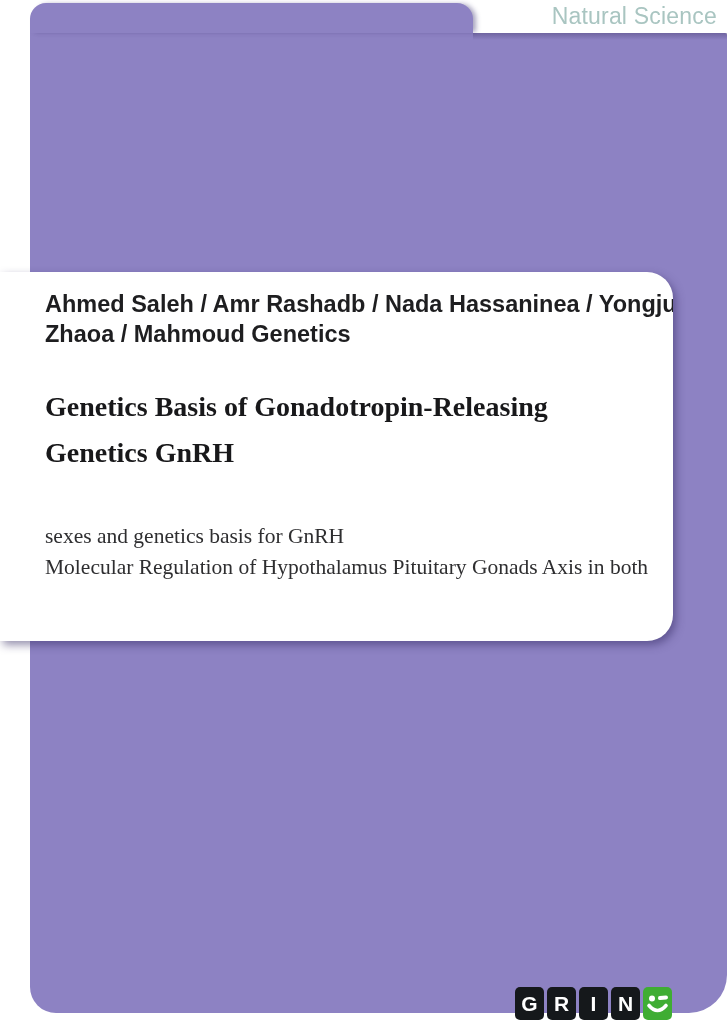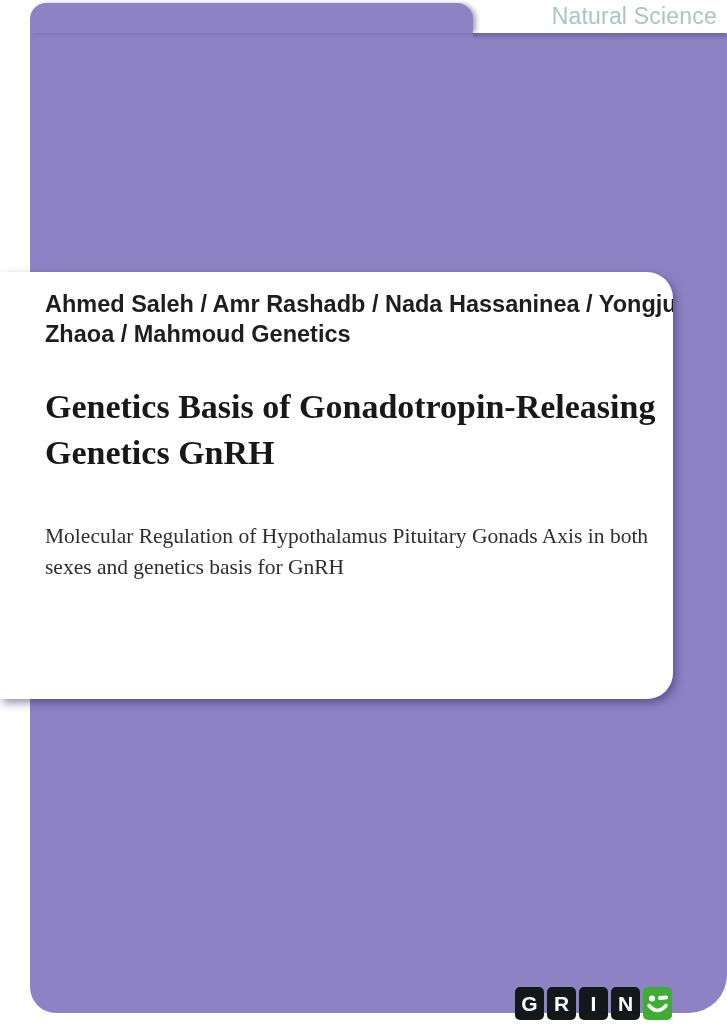--- a/index.html
+++ b/index.html
@@ -45,21 +45,21 @@
     text-align: right;
     font-size: 23px;
     letter-spacing: 0.2px;
     color: #a9c5c1;
     z-index: 2;
   }
   
   .card {
     position: absolute;
     left: 0; top: 272px;
-    width: 673px; height: 427px;
+    width: 673px; height: 369px;
     background: #ffffff;
     border-radius: 0 26px 26px 0;
     box-shadow: 3px 4px 8px rgba(50, 40, 95, 0.5);
     overflow: hidden;
     z-index: 4;
   }
   .card .line { white-space: nowrap; }
   .authors {
     position: absolute;
     left: 45px; top: 17px;
@@ -67,21 +67,21 @@
     font-size: 23.5px;
     line-height: 30px;
     color: #1e1e20;
     font-family: "Liberation Sans", sans-serif;
   }
   .book-title {
     position: absolute;
     left: 45px; top: 112px;
     font-family: "Liberation Serif", serif;
     font-weight: 600;
-    font-size: 34px;
+    font-size: 28px;
     line-height: 46px;
     color: #18181a;
   }
   .book-subtitle {
     position: absolute;
     left: 45px; top: 249px;
     font-family: "Liberation Serif", serif;
     font-weight: 400;
     font-size: 21.5px;
     line-height: 31px;
@@ -126,22 +126,22 @@
 <div class="card">
   <div class="authors">
     <div class="line">Ahmed Saleh / Amr Rashadb / Nada Hassaninea / Yongju</div>
     <div class="line">Zhaoa / Mahmoud Genetics</div>
   </div>
   <div class="book-title">
     <div class="line">Genetics Basis of Gonadotropin-Releasing</div>
     <div class="line">Genetics GnRH</div>
   </div>
   <div class="book-subtitle">
+    <div class="line">sexes and genetics basis for GnRH</div>
     <div class="line">Molecular Regulation of Hypothalamus Pituitary Gonads Axis in both</div>
-    <div class="line">sexes and genetics basis for GnRH</div>
   </div>
 </div>
 
 <div class="grin-logo">
   <div class="logo-tile">G</div>
   <div class="logo-tile">R</div>
   <div class="logo-tile">I</div>
   <div class="logo-tile">N</div>
   <div class="logo-tile green">
     <span>

